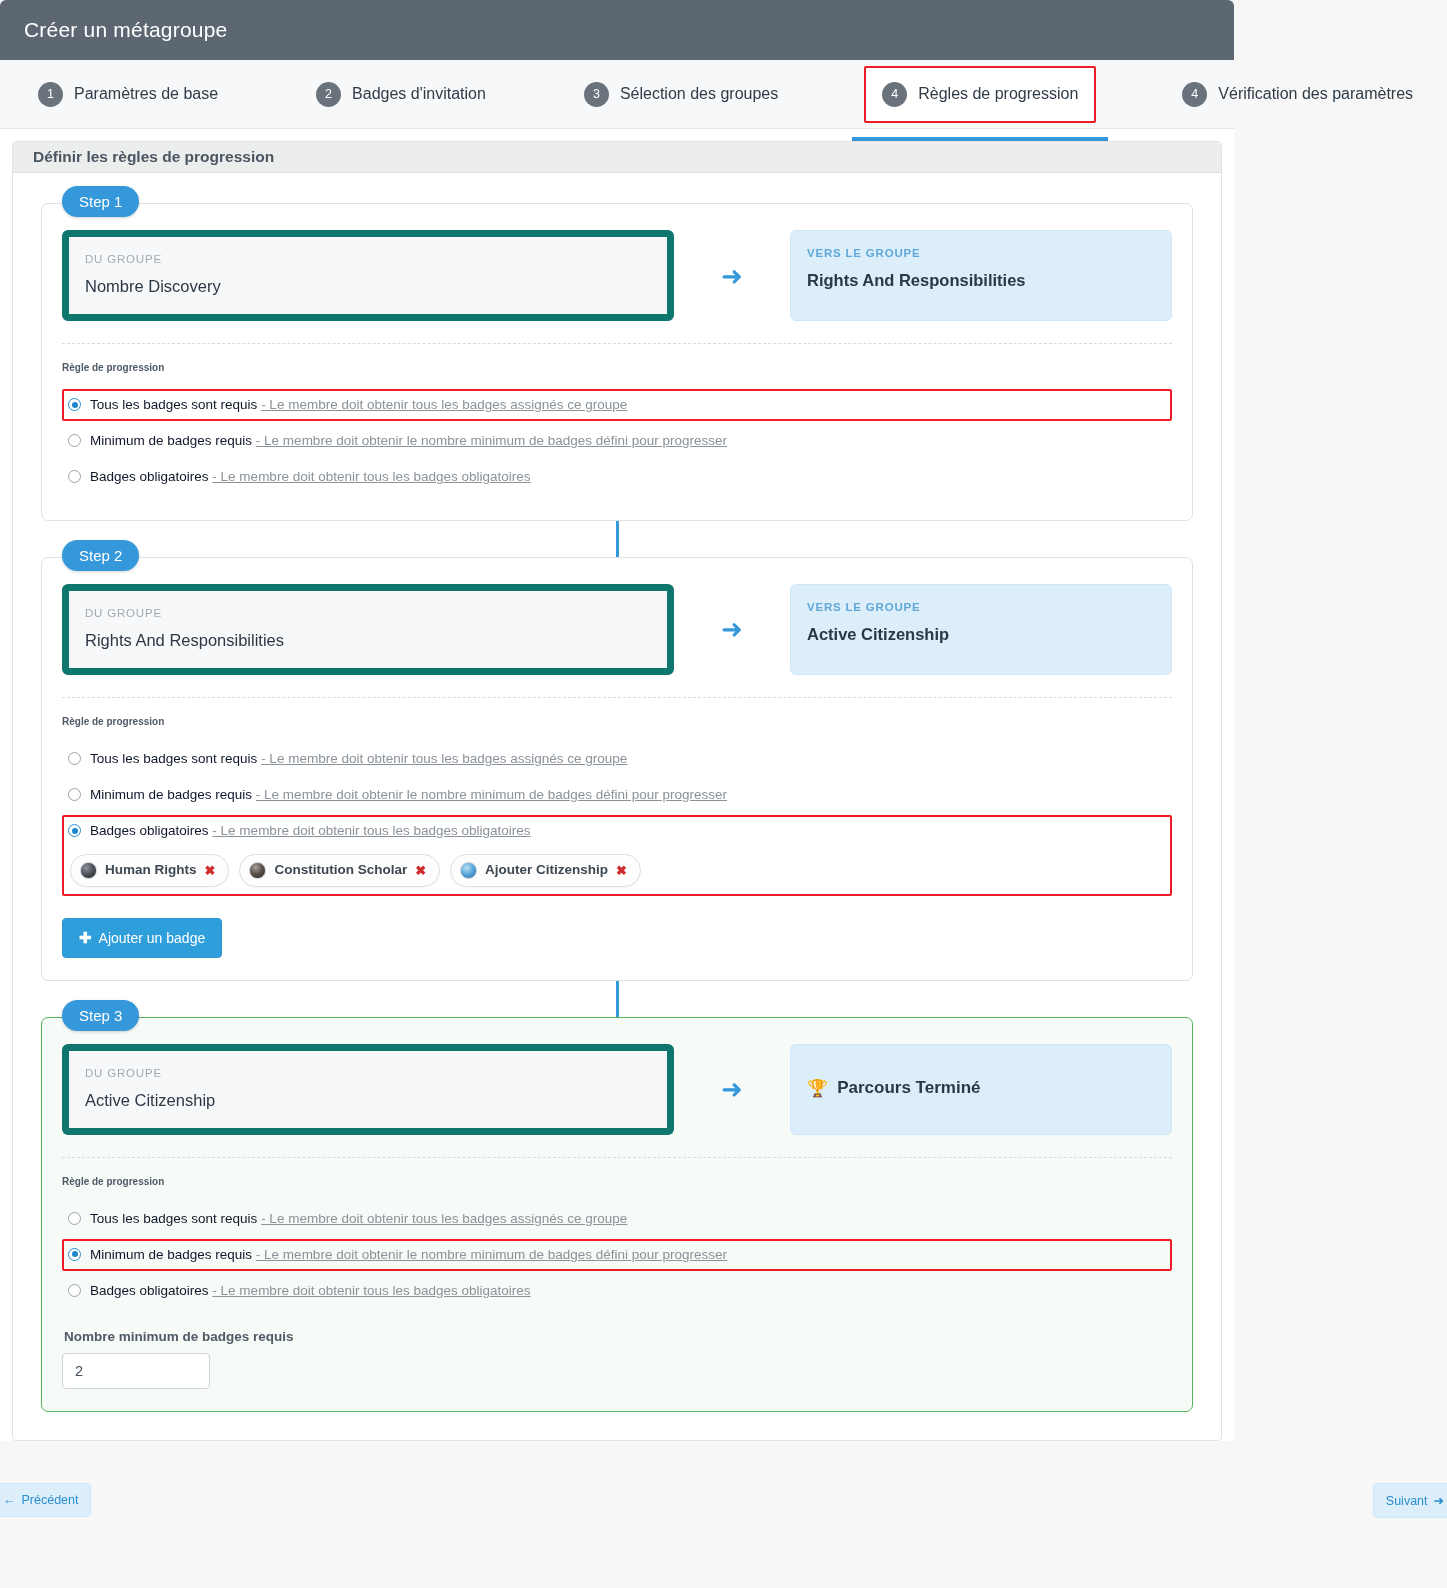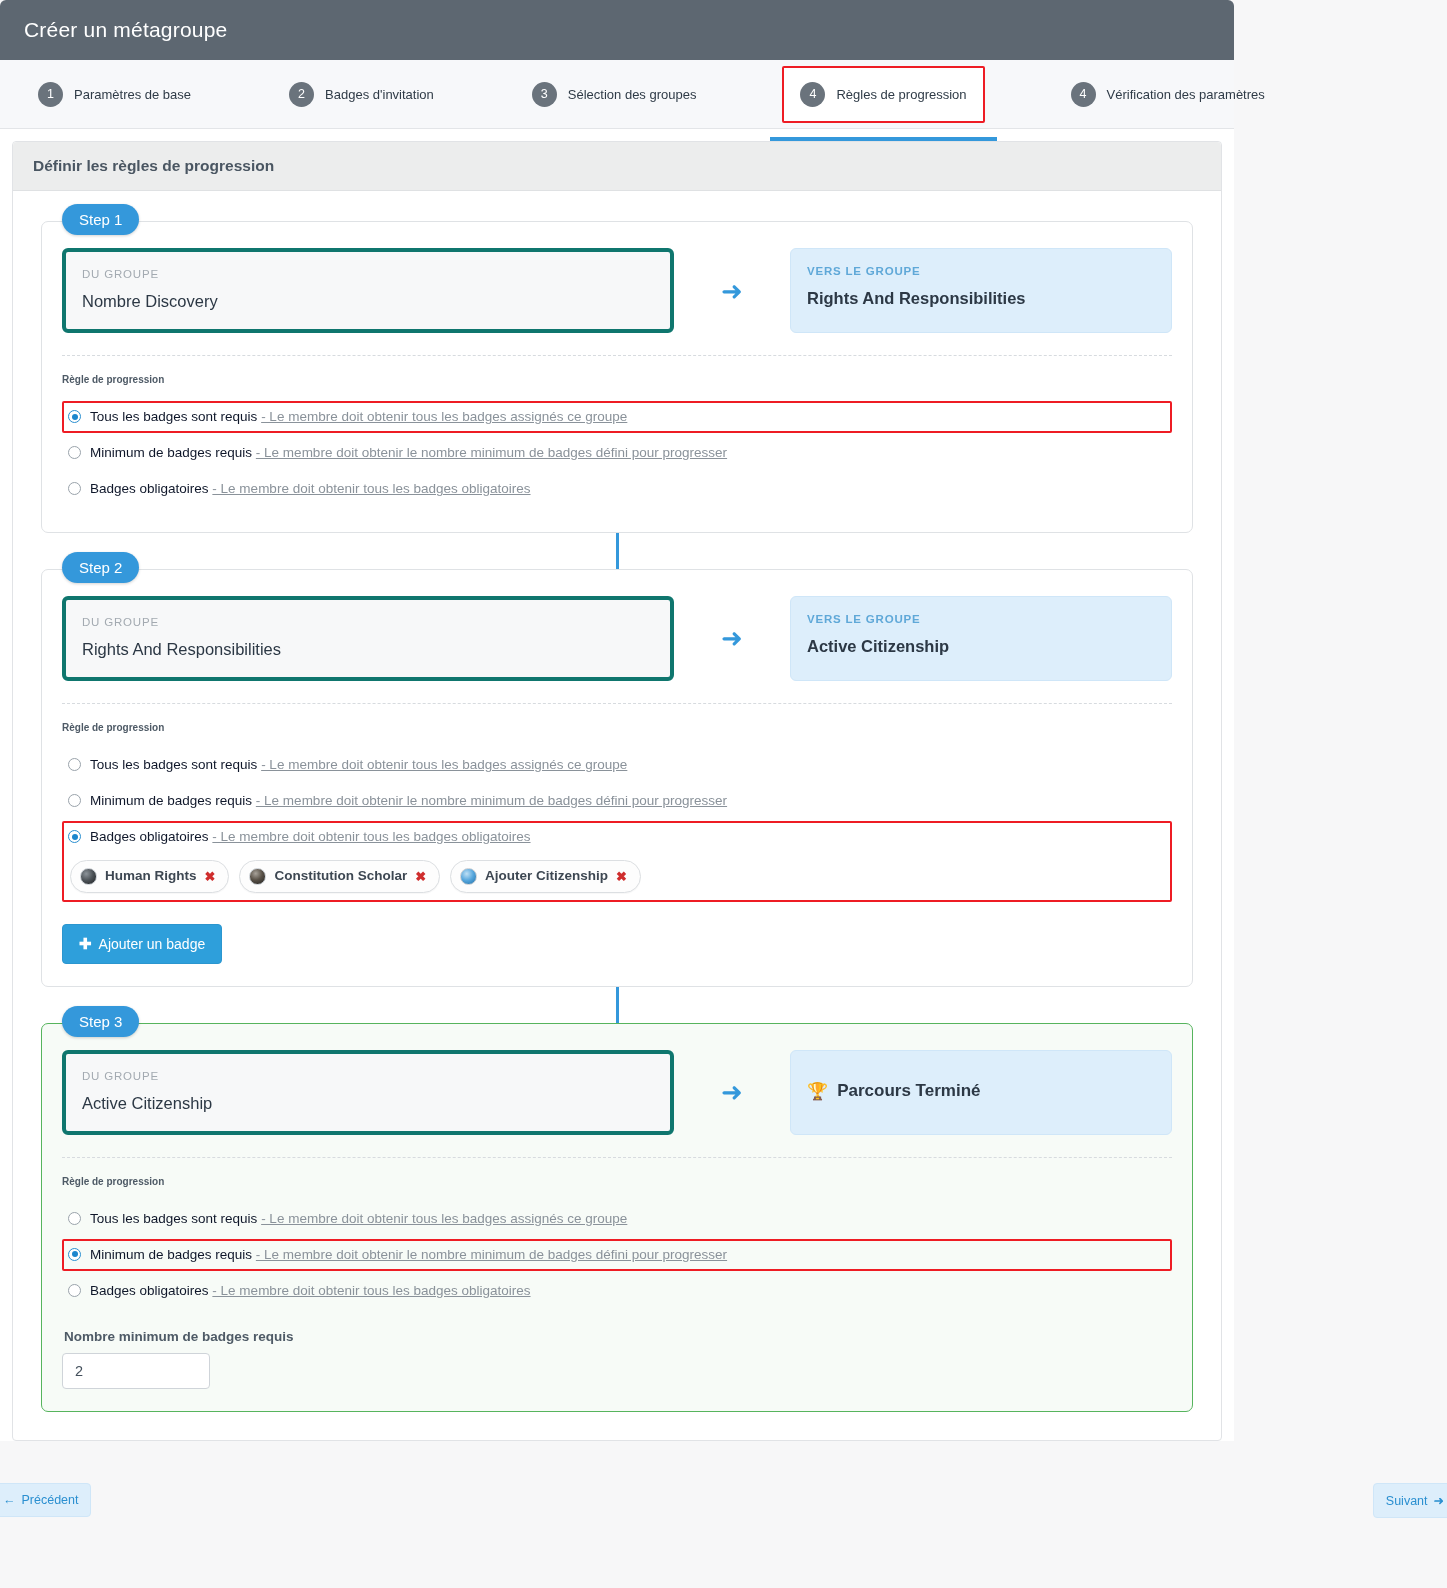--- a/index.html
+++ b/index.html
@@ -55,21 +55,21 @@
   .wizard-step .num {
     width: 25px; height: 25px;
     border-radius: 50%;
     background: #6a737c;
     color: #fff;
     font-size: 12.5px;
     display: flex; align-items: center; justify-content: center;
     flex: 0 0 auto;
   }
   .wizard-step .lbl {
-    font-size: 13px;
+    font-size: 16px;
     color: #2f3b47;
     white-space: nowrap;
   }
   .wizard-step.active {
     border: 2px solid #ee1c24;
     background: #ffffff;
     border-radius: 2px;
     padding: 14px 16px;
   }
   .wizard-step.active::after {
@@ -84,21 +84,21 @@
   
   .panel {
     margin: 12px 12px 0 12px;
     background: #ffffff;
     border: 1px solid #e1e3e6;
     border-radius: 4px;
   }
   .panel-head {
     background: #eceded;
     border-bottom: 1px solid #dfe1e3;
-    padding: 15px 20px;
+    padding: 6px 20px;
     font-size: 15.5px;
     font-weight: 700;
     color: #4a5662;
     border-radius: 4px 4px 0 0;
   }
   .panel-body { padding: 30px 28px 28px 28px; }
 
   
   .step-wrap { position: relative; }
   .step-card {
@@ -137,21 +137,21 @@
     gap: 0;
   }
   .gbox {
     border-radius: 6px;
     padding: 16px 16px 18px 16px;
     min-height: 84px;
   }
   .gbox-from {
     flex: 0 0 612px;
     background: #f7f8f9;
-    border: 4px solid #0f766e;
+    border: 7px solid #0f766e;
   }
   .gbox-to {
     flex: 1 1 auto;
     background: #ddeefb;
     border: 1px solid #cfe6f8;
   }
   .gbox .cap {
     font-size: 11.5px;
     letter-spacing: .8px;
     text-transform: uppercase;

